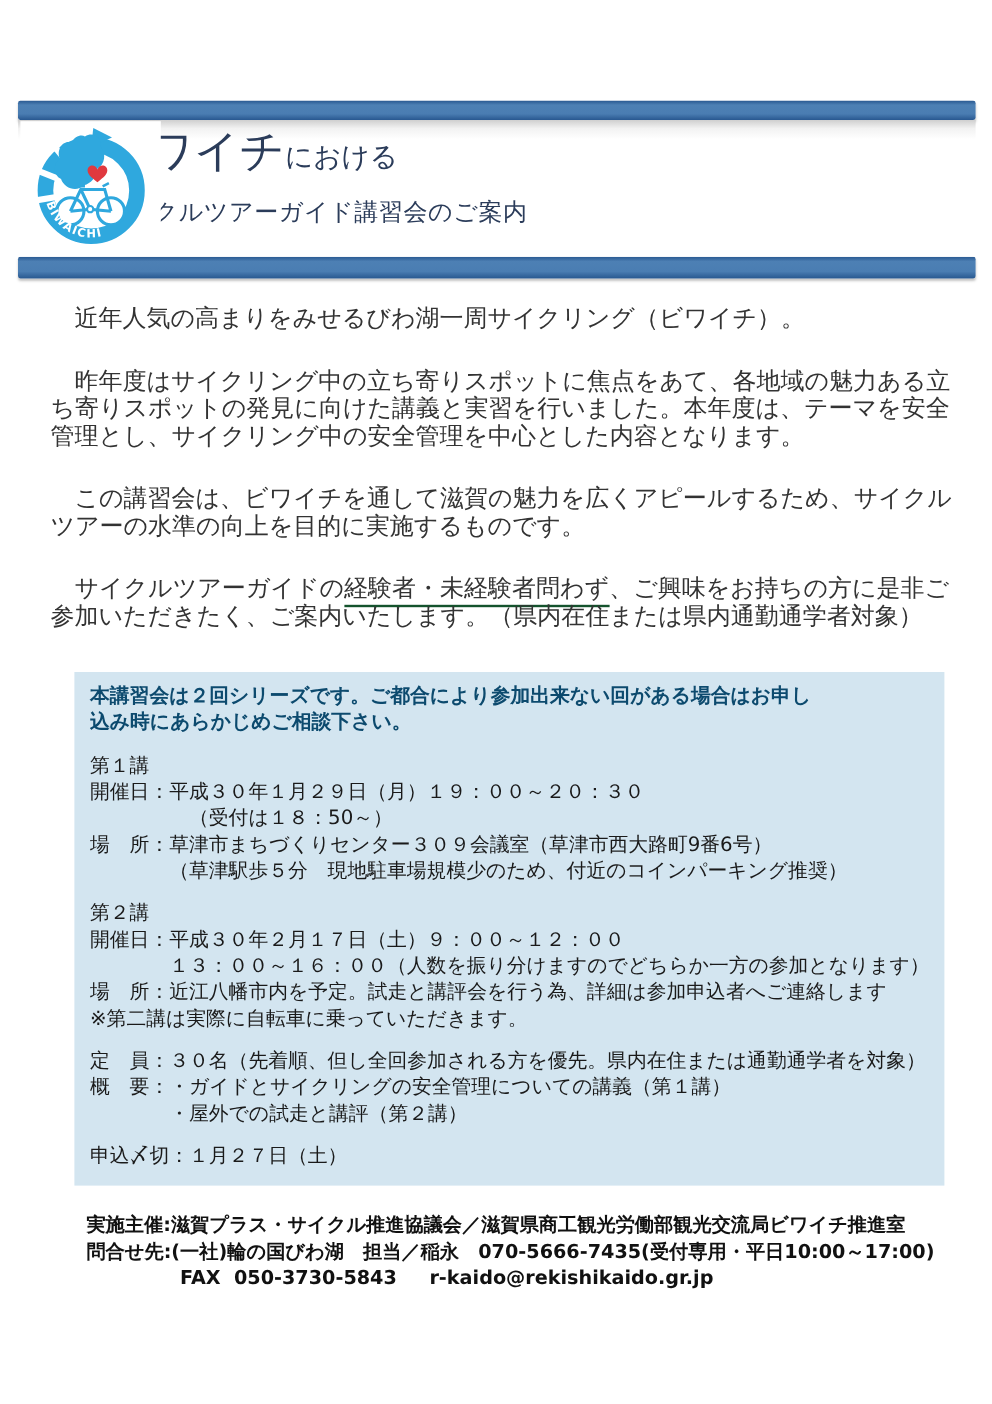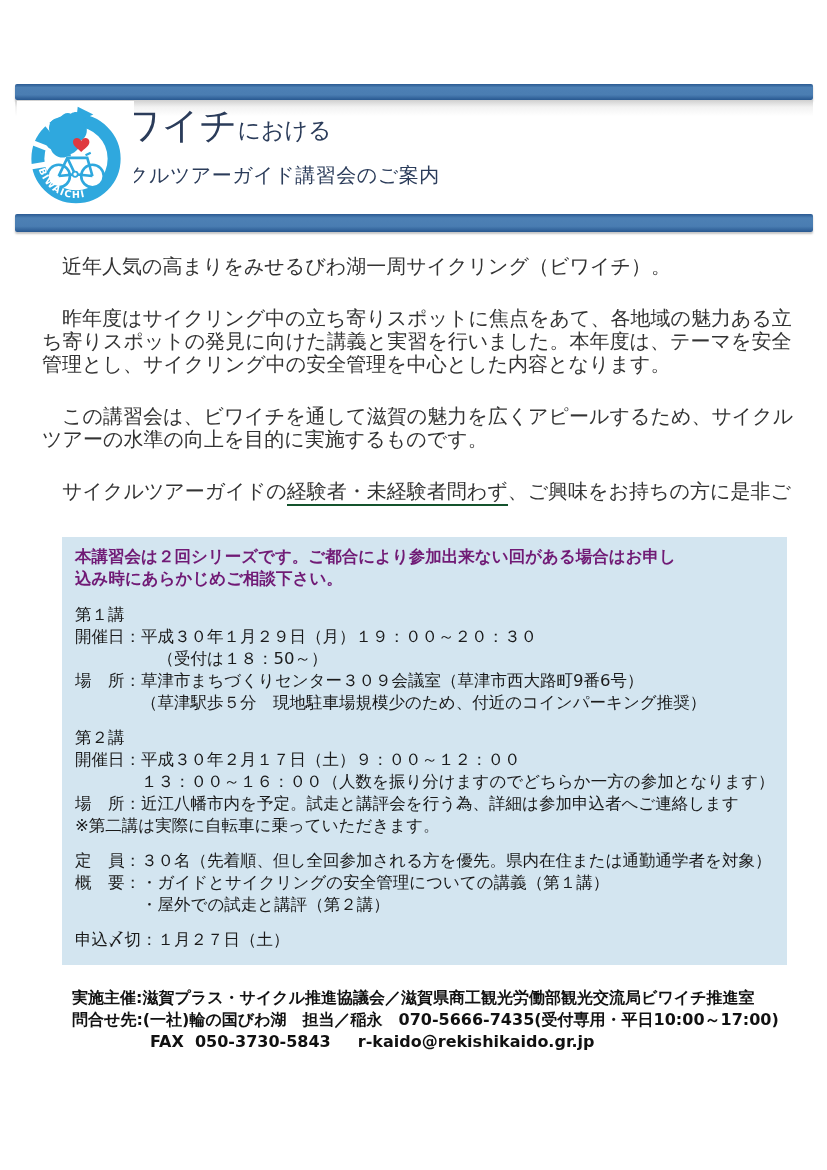--- a/index.html
+++ b/index.html
@@ -40,21 +40,21 @@
   .para .line { height:23px;font-family:Liberation Mono, monospace; }
   .underline { border-bottom:2px solid #14532d; }
 
   
   .info-box {
     margin:33px 1px 0 20px;
     background:#d3e5f0;
     padding:9px 11px 14px 13px;
     font-size:16.5px; line-height:22px; color:#1a1a1a;
   }
-  .box-heading { font-weight:bold; color:#701a75; }
+  .box-heading { font-weight:bold; color:#0c4a6e; }
   .box-heading .line, .box-line { white-space:pre; height:22px; }
   .box-line.blank { height:13px; }
   .box-body { margin-top:14px; }
 
   
   .footer { margin:22px 0 0 30px; font-size:16px; line-height:22px; font-weight:bold; color:#111; }
   .footer-line { white-space:pre; }
   .footer-line.fax { padding-left:78px; }
 </style>
 </head>
@@ -119,20 +119,21 @@
       <div class="line">管理とし、サイクリング中の安全管理を中心とした内容となります。</div>
     </div>
 
     <div class="para">
       <div class="line">　この講習会は、ビワイチを通して滋賀の魅力を広くアピールするため、サイクル</div>
       <div class="line">ツアーの水準の向上を目的に実施するものです。</div>
     </div>
 
     <div class="para">
       <div class="line"><span>　サイクルツアーガイドの</span><span class="underline">経験者・未経験者問わず</span><span>、ご興味をお持ちの方に是非ご</span></div>
+      <div class="line">参加いただきたく、ご案内いたします。（県内在住または県内通勤通学者対象）</div>
     </div>
 
     <div class="info-box">
       <div class="box-heading">
         <div class="line">本講習会は２回シリーズです。ご都合により参加出来ない回がある場合はお申し</div>
         <div class="line">込み時にあらかじめご相談下さい。</div>
       </div>
       <div class="box-body">
         <div class="box-line">第１講</div>
         <div class="box-line">開催日：平成３０年１月２９日（月）１９：００～２０：３０</div>

